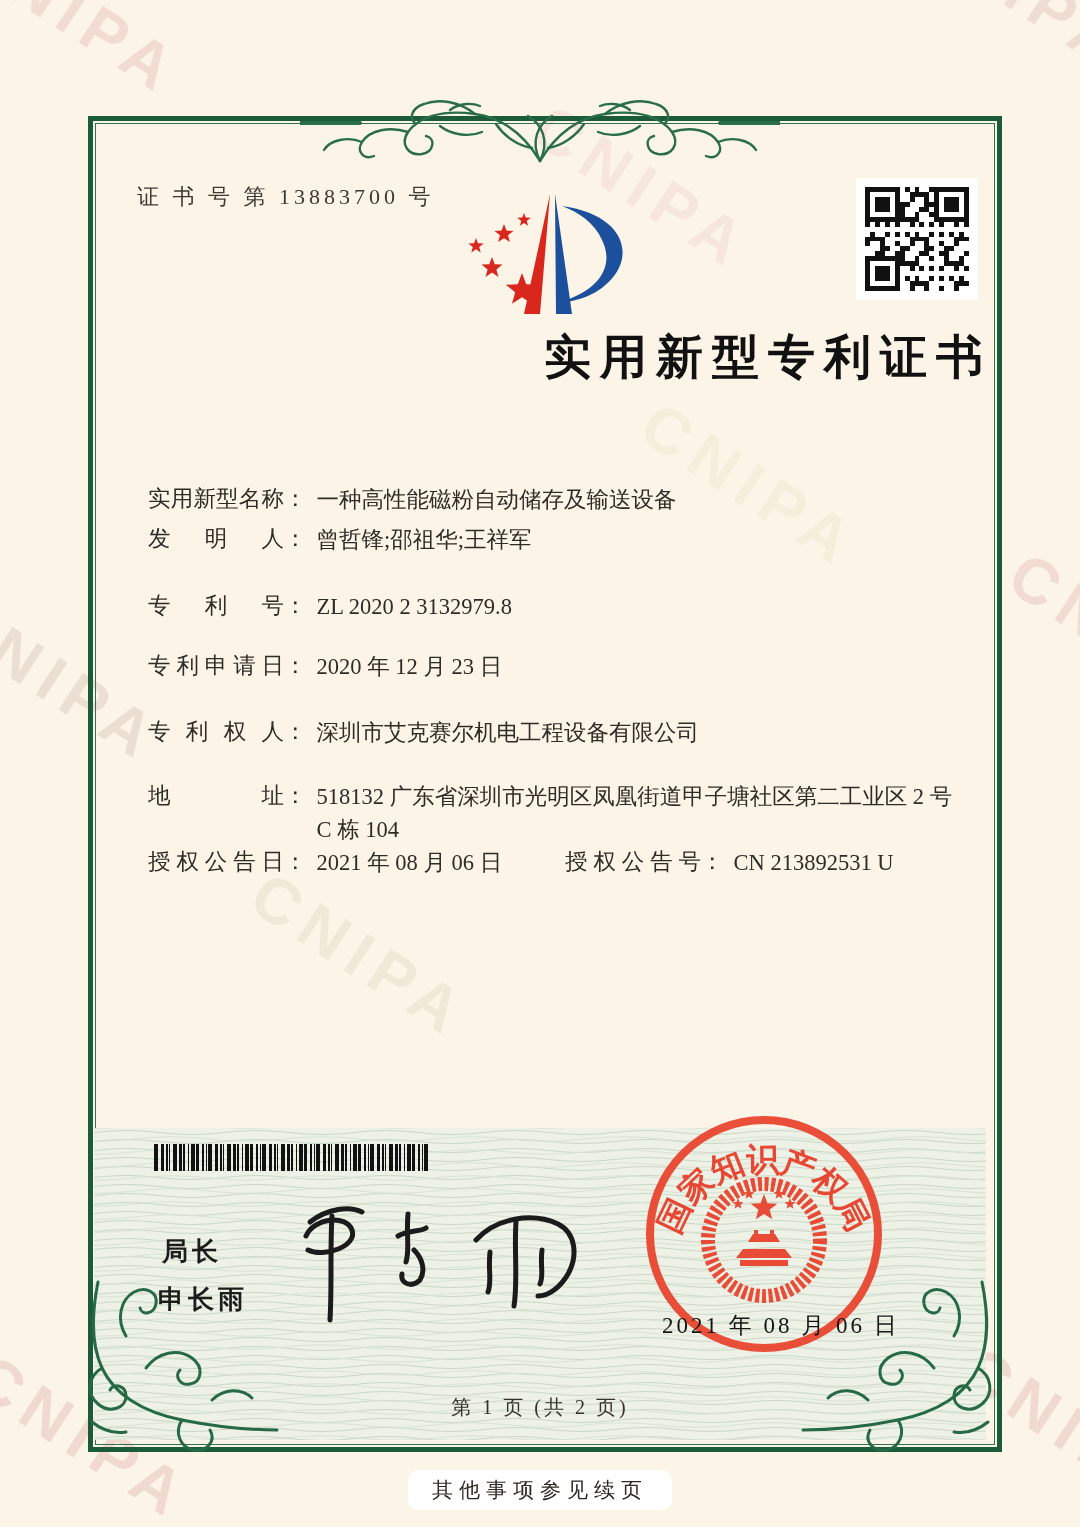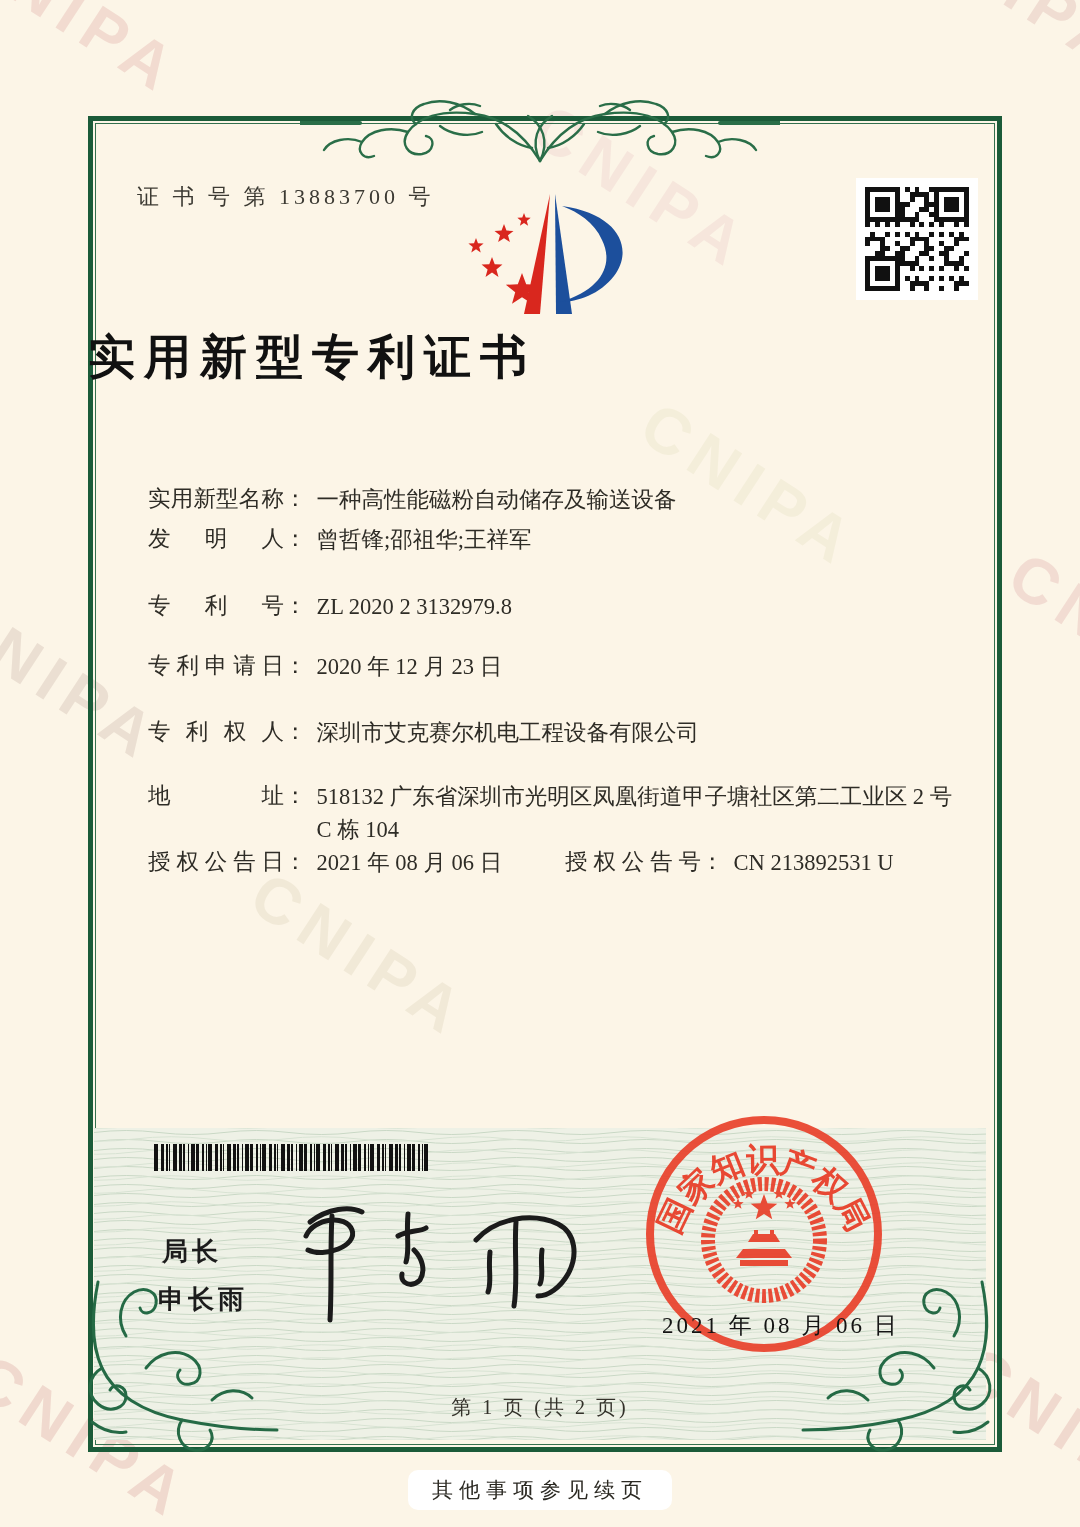--- a/index.html
+++ b/index.html
@@ -41,21 +41,21 @@
     position:absolute;left:137px;top:182px;
     font-size:22px;letter-spacing:4px;color:#3c3a33;
   }
   .logo{position:absolute;left:452px;top:172px;}
   .qrbox{
     position:absolute;left:856px;top:178px;width:122px;height:122px;
     background:#ffffff;display:flex;align-items:center;justify-content:center;
   }
   .title{
     position:absolute;left:88px;width:904px;top:326px;
-    text-align:left;font-size:47px;font-weight:bold;letter-spacing:9px;
+    text-align:right;font-size:47px;font-weight:bold;letter-spacing:9px;
     color:#111;
   }
   .row{position:absolute;left:148px;width:810px;font-size:22.5px;color:#2e2c26;}
   .flabel{
     display:inline-block;width:136px;
     text-align:justify;text-align-last:justify;
     vertical-align:top;
   }
   .fcolon{display:inline-block;vertical-align:top;margin-right:10px;}
   .fvalue{display:inline-block;vertical-align:top;line-height:33px;}

